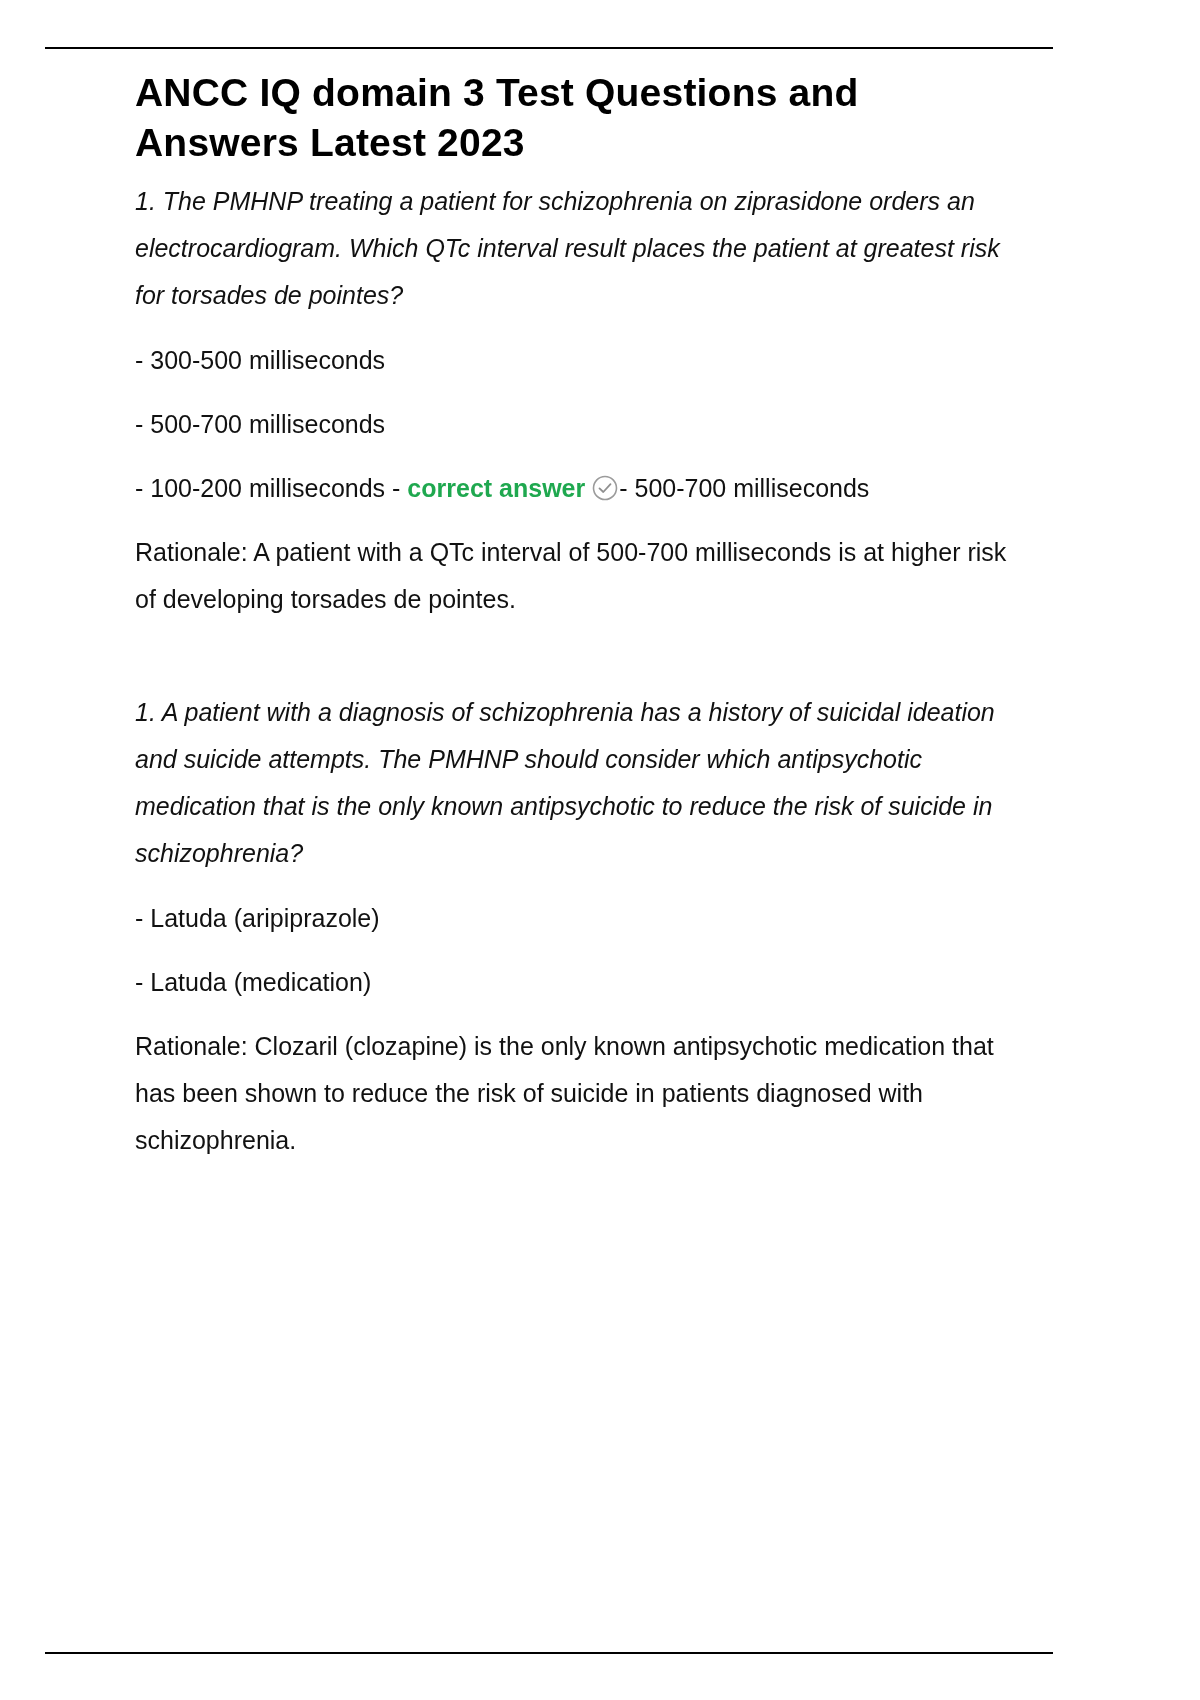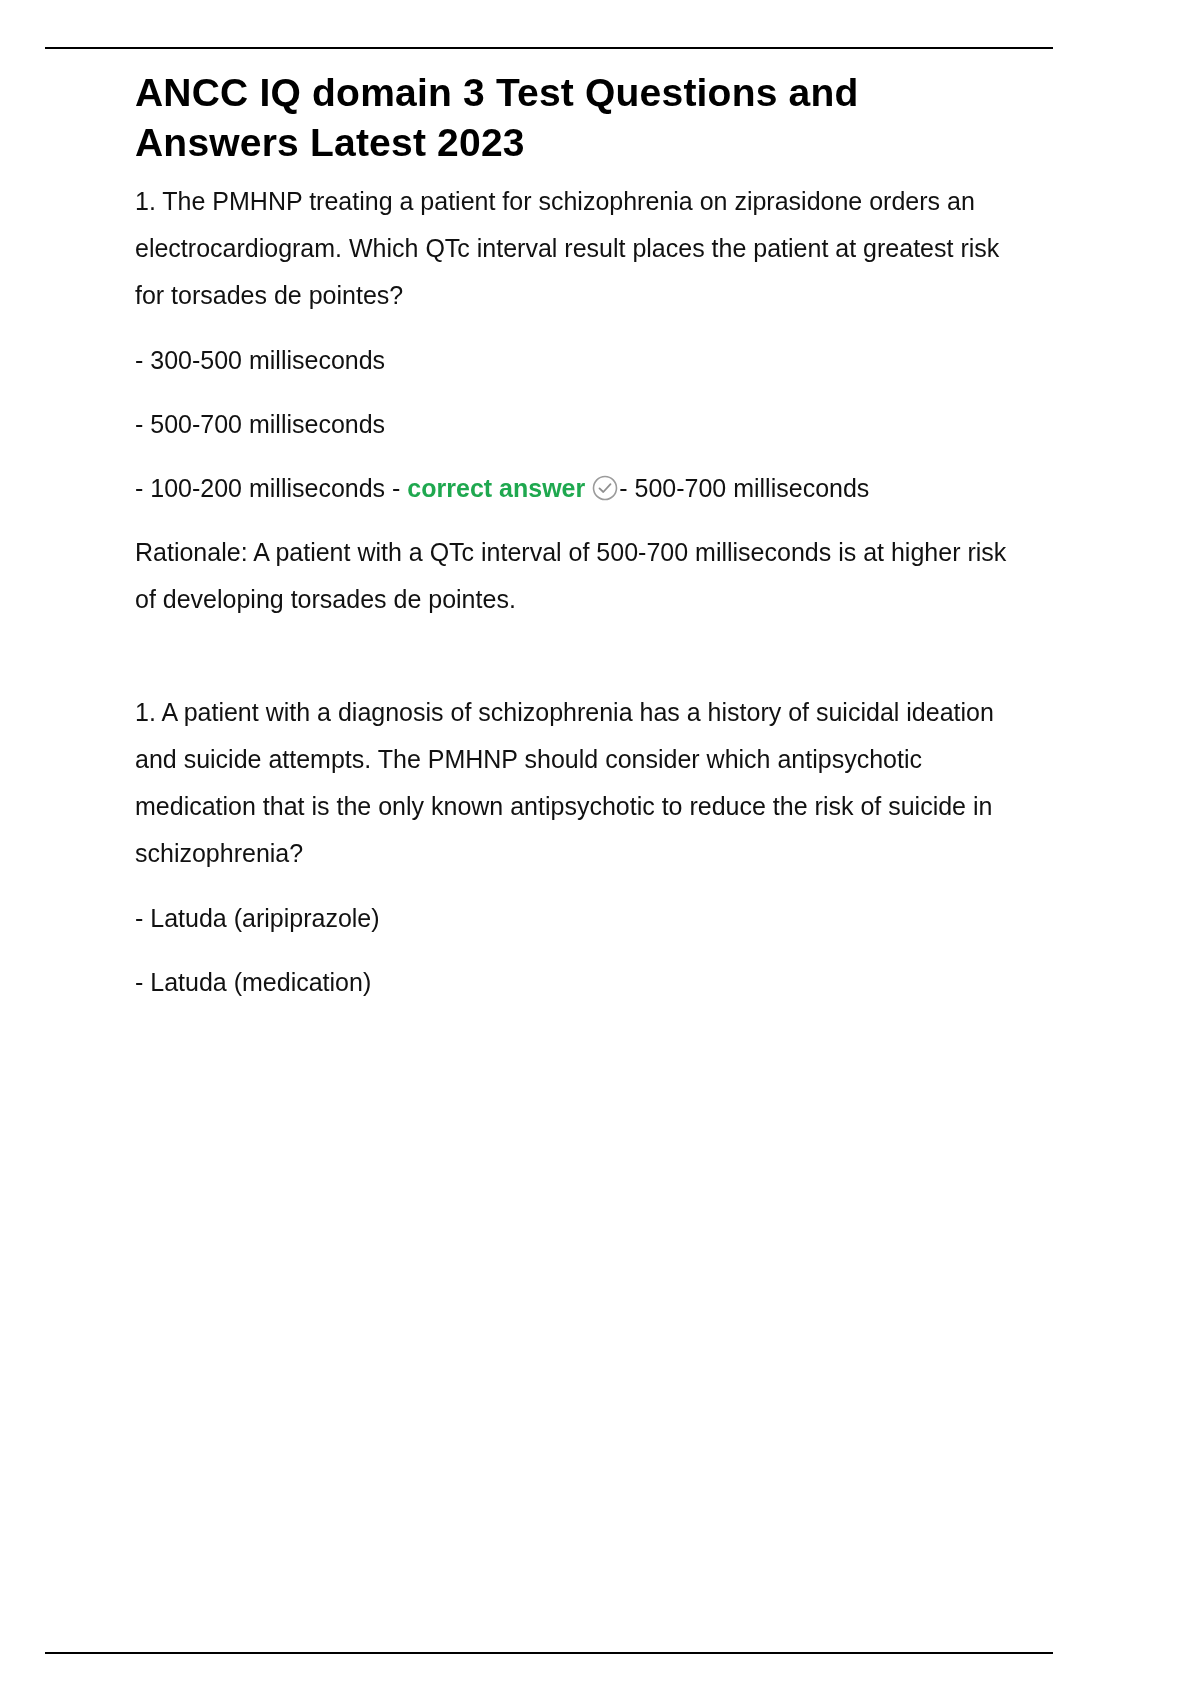--- a/index.html
+++ b/index.html
@@ -46,21 +46,21 @@
   }
   .question-block { margin: 0; }
   .spacer { height: 66px; }
 
   p.para {
     margin: 0 0 17px 0;
     font-size: 25px;
     line-height: 47px;
     color: #111111;
   }
-  p.question { margin-bottom: 18px; }
+  p.question { margin-bottom: 18px; font-style: italic; }
   p.option { margin-bottom: 17px; }
   p.rationale { margin-bottom: 0; }
 
   .correct-label {
     font-weight: 700;
   }
   .check-icon {
     display: inline-block;
     vertical-align: -4px;
     margin-left: 7px;
@@ -95,16 +95,17 @@
 
     <div class="spacer"></div>
 
     <div class="question-block">
       <p class="para question">1. A patient with a diagnosis of schizophrenia has a history of suicidal ideation and suicide attempts. The PMHNP should consider which antipsychotic medication that is the only known antipsychotic to reduce the risk of suicide in schizophrenia?</p>
 
       <p class="para option">- Latuda (aripiprazole)</p>
       <p class="para option">- Latuda (medication)</p>
 
 
+      <p class="para rationale">Rationale: Clozaril (clozapine) is the only known antipsychotic medication that has been shown to reduce the risk of suicide in patients diagnosed with schizophrenia.</p>
     </div>
 
   </div>
 </div>
 
 </body></html>

